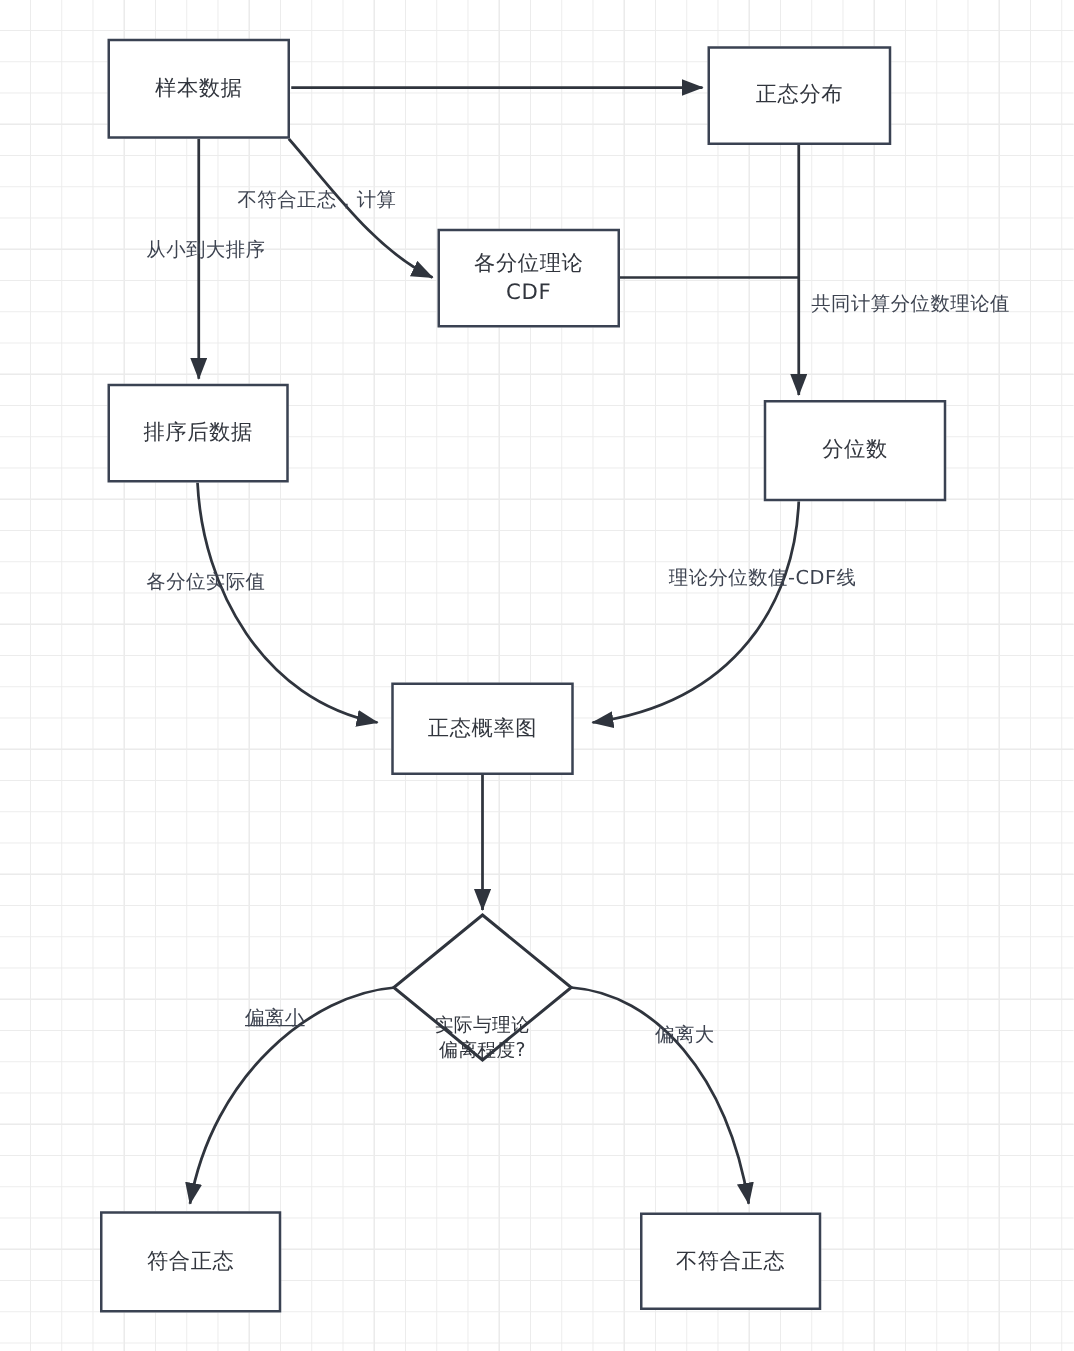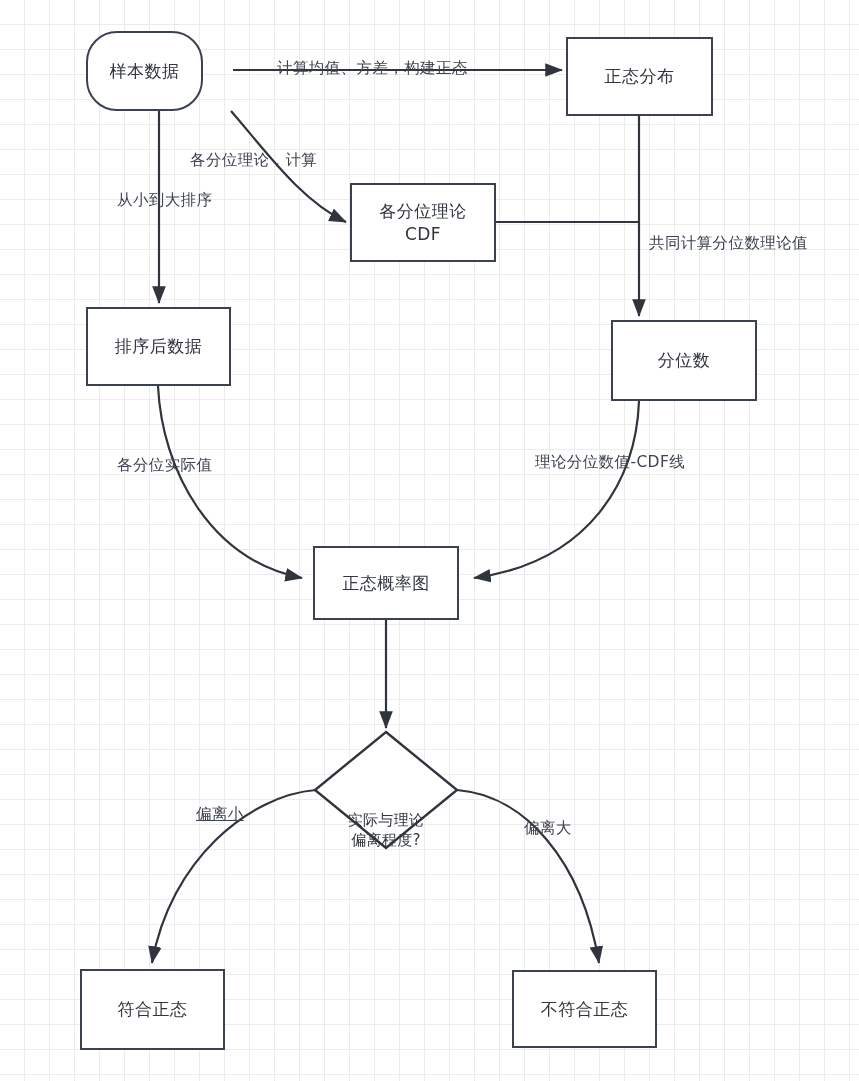--- a/index.html
+++ b/index.html
@@ -130,21 +130,21 @@
 
     <g>
       <path d="M316,790 C250,795 170,860 152,963" stroke="#2f343d" stroke-width="2.2" fill="none" marker-end="url(#arrow)"></path>
     </g>
 
     <g>
       <path d="M457,790 C524,795 582,860 599,963" stroke="#2f343d" stroke-width="2.2" fill="none" marker-end="url(#arrow)"></path>
     </g>
   </svg>
 
-  <div class="node" style="left:86px; top:31px; width:117px; height:80px;border-radius:31px;">
+  <div class="node" style="left:86px; top:31px; width:146px; height:80px;">
     <span>样本数据</span>
   </div>
 
   <div class="node" style="left:350px; top:183px; width:146px; height:79px;">
     <span>各分位理论
 CDF</span>
   </div>
 
   <div class="node" style="left:566px; top:37px; width:147px; height:79px;">
     <span>正态分布</span>
@@ -171,23 +171,22 @@
   </div>
 
   <div class="node" style="left:80px; top:969px; width:145px; height:81px;">
     <span>符合正态</span>
   </div>
 
   <div class="node" style="left:512px; top:970px; width:145px; height:78px;">
     <span>不符合正态</span>
   </div>
 
-  <div class="edge-label" style="left:277px; top:58px;">计算均值、方差，构建正态</div>
 
-  <div class="edge-label" style="left:190px; top:150px;">各分位理论，计算</div>
+  <div class="edge-label" style="left:190px; top:150px;">不符合正态，计算</div>
 
   <div class="edge-label" style="left:117px; top:190px;">从小到大排序</div>
 
   <div class="edge-label" style="left:649px; top:233px;">共同计算分位数理论值</div>
 
   <div class="edge-label" style="left:117px; top:455px;">各分位实际值</div>
 
   <div class="edge-label" style="left:535px; top:452px;">理论分位数值-CDF线</div>
 
   <div class="edge-label" style="left:196px; top:804px;text-decoration:underline;">偏离小</div>

